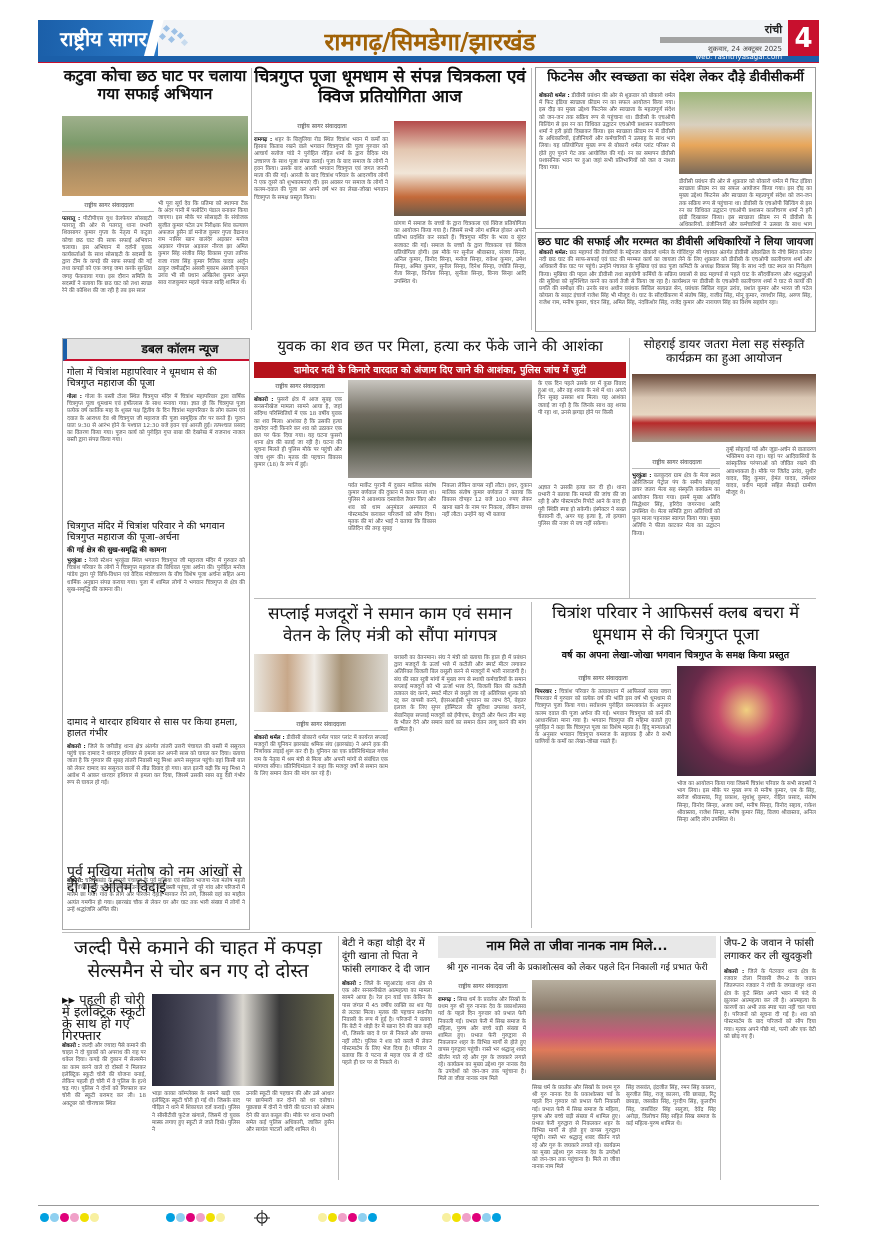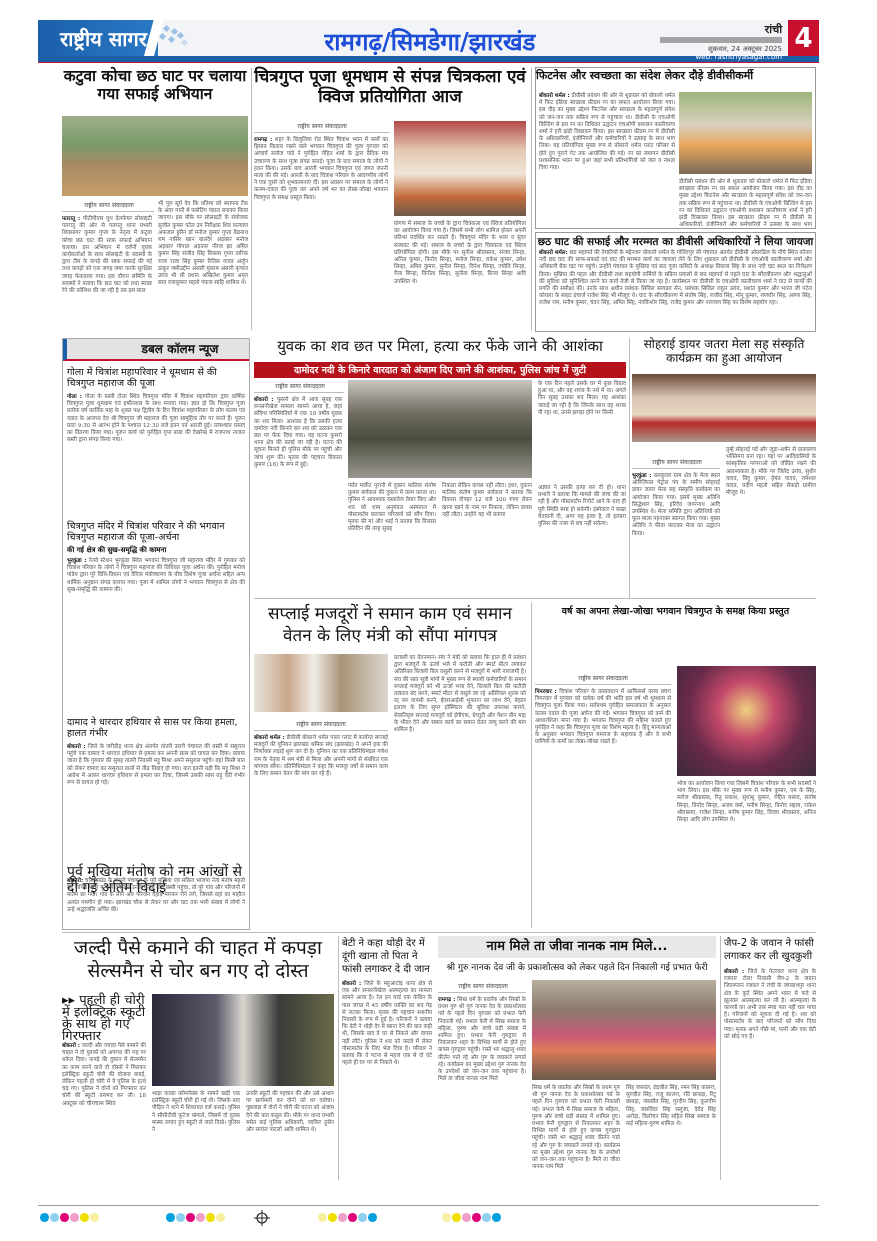--- a/index.html
+++ b/index.html
@@ -5,21 +5,21 @@
   html,body{margin:0;padding:0;background:#fff;}
   body{width:877px;height:1241px;position:relative;overflow:hidden;font-family:"DejaVu Sans",sans-serif;color:#222;}
   .abs{position:absolute;}
   
   .mast{left:38px;top:20px;width:781px;height:42px;background:#f2f4f7;}
   .mast-logo{left:38px;top:20px;width:120px;height:42px;background:linear-gradient(90deg,#1b5fa9,#2a79c7);clip-path:polygon(0 0,100% 0,100% 100%,0 100%);}
   .mast-logo-txt{left:60px;top:25px;font-size:20px;font-weight:bold;color:#fff;font-family:"DejaVu Serif",serif;}
   .mast-wedge{left:148px;top:20px;width:10px;height:42px;background:#fff;transform:skewX(-15deg);}
   .mast-dots{left:160px;top:26px;width:30px;height:20px;}
   .mast-dots span{position:absolute;width:5px;height:5px;background:#9ec1e6;transform:rotate(45deg);}
-  .mast-title{left:250px;top:24px;width:360px;text-align:center;font-size:24px;font-weight:bold;color:#1d4ed8;font-family:"DejaVu Serif",serif;}
+  .mast-title{left:250px;top:24px;width:360px;text-align:center;font-size:24px;font-weight:bold;color:#a16207;font-family:"DejaVu Serif",serif;}
   .mast-city{left:700px;top:21px;width:82px;text-align:right;font-size:11px;font-weight:bold;}
   .mast-date{left:660px;top:37px;width:122px;text-align:right;font-size:7px;color:#444;border-top:6px solid #a3a3a3;padding-top:1px;}
   .mast-page{left:788px;top:20px;width:31px;height:36px;background:#c8102e;color:#fff;font-size:26px;font-weight:bold;text-align:center;line-height:36px;}
   .mast-bar{left:38px;top:56px;width:781px;height:6px;background:#1b5fa9;}
   .mast-web{left:660px;top:53px;width:122px;text-align:right;font-size:7px;color:#fff;}
   .mast-redline{left:38px;top:62px;width:781px;height:1px;background:#c8102e;}
   
   .hl{font-weight:bold;color:#111;line-height:1.15;font-family:"DejaVu Sans",sans-serif;}
   .body{font-size:5.5px;line-height:7.2px;color:#555;text-align:justify;overflow:hidden;}
   .byline{font-size:6px;color:#444;text-align:center;}
@@ -71,21 +71,21 @@
   <div class="abs byline" style="left:0;top:56px;width:136px;">राष्ट्रीय सागर संवाददाता</div>
   <div class="abs rule-h" style="left:0;top:66px;width:136px;"></div>
   <div class="abs body" style="left:0;top:70px;width:134px;height:192px;"><span class="dateline">रामगढ़ :</span> <span>शहर के बिजुलिया रोड स्थित चित्रांश भवन में कर्मों का हिसाब किताब रखने वाले भगवान चित्रगुप्त की पूजा गुरुवार को आचार्य सतोज पांडे ने पुरोहित रोहित शर्मा के द्वारा वैदिक मंत्र उच्चारण के साथ पूजा संपन्न कराई। पूजा के बाद समाज के लोगों ने हवन किया। उसके बाद आरती भगवान चित्रगुप्त एवं जगत जननी माता की की गई। आरती के बाद चित्रांश परिवार के आदरणीय लोगों ने एक दूसरे को शुभकामनाएं दीं। इस अवसर पर समाज के लोगों ने कलम-दवात की पूजा कर अपने वर्ष भर का लेखा-जोखा भगवान चित्रगुप्त के समक्ष प्रस्तुत किया।</span></div>
   <div class="abs photo" style="left:140px;top:55px;width:132px;height:95px;background:linear-gradient(180deg,#b44a4a 0%,#e3c6b0 30%,#f1e6d8 55%,#c46a3a 80%,#6b5b4a 100%);"></div>
   <div class="abs body" style="left:140px;top:154px;width:132px;height:108px;">प्रांगण में समाज के बच्चों के द्वारा चित्रकला एवं क्विज प्रतियोगिता का आयोजन किया गया है। जिसमें सभी लोग शामिल होकर अपनी प्रतिभा प्रदर्शित कर सकते हैं। चित्रगुप्त मंदिर के भव्य व सुंदर सजावट की गई। समाज के बच्चों के द्वारा चित्रकला एवं क्विज प्रतियोगिता होगी। इस मौके पर सुनील श्रीवास्तव, संजय सिन्हा, अनिल कुमार, विनोद सिन्हा, मनोज सिन्हा, राकेश कुमार, उमेश सिन्हा, अमित कुमार, सुनील सिन्हा, दिनेश सिन्हा, ज्योति सिन्हा, रीता सिन्हा, विनीता सिन्हा, सुनीता सिन्हा, विनय सिन्हा आदि उपस्थित थे।</div>
 </div>
 
 <div class="abs rule-v" style="left:531px;top:68px;height:262px;"></div>
 
 <div class="abs box" style="left:535px;top:67px;width:279px;height:160px;">
-  <div class="hl" style="font-size:11px;padding-top:2px;">फिटनेस और स्वच्छता का संदेश लेकर दौड़े डीवीसीकर्मी</div>
+  <div class="hl" style="font-size:13px;text-align:center;padding-top:2px;">फिटनेस और स्वच्छता का संदेश लेकर दौड़े डीवीसीकर्मी</div>
   <div class="abs body" style="left:3px;top:24px;width:136px;height:134px;"><span class="dateline">बोकारो थर्मल :</span> <span>डीवीसी प्रबंधन की ओर से शुक्रवार को बोकारो थर्मल में फिट इंडिया स्वच्छता फ्रीडम रन का सफल आयोजन किया गया। इस दौड़ का मुख्य उद्देश्य फिटनेस और स्वच्छता के महत्वपूर्ण संदेश को जन-जन तक सक्रिय रूप से पहुंचाना था। डीवीसी के एचओपी बिल्डिंग से इस रन का विधिवत उद्घाटन एचओपी प्रशासन कालीचरण शर्मा ने हरी झंडी दिखाकर किया। इस स्वच्छता फ्रीडम रन में डीवीसी के अधिकारियों, इंजीनियरों और कर्मचारियों ने उत्साह के साथ भाग लिया। यह प्रतियोगिता मुख्य रूप से बोकारो थर्मल प्लांट परिसर से होते हुए पुराने गेट तक आयोजित की गई। रन का समापन डीवीसी प्रशासनिक भवन पर हुआ जहां सभी प्रतिभागियों को जल व नाश्ता दिया गया।</span></div>
   <div class="abs photo" style="left:143px;top:24px;width:133px;height:82px;background:linear-gradient(180deg,#9db67a 0%,#d9d0bf 40%,#e8a65a 65%,#7a6a5a 100%);"></div>
   <div class="abs body" style="left:143px;top:110px;width:133px;height:48px;">डीवीसी प्रबंधन की ओर से शुक्रवार को बोकारो थर्मल में फिट इंडिया स्वच्छता फ्रीडम रन का सफल आयोजन किया गया। इस दौड़ का मुख्य उद्देश्य फिटनेस और स्वच्छता के महत्वपूर्ण संदेश को जन-जन तक सक्रिय रूप से पहुंचाना था। डीवीसी के एचओपी बिल्डिंग से इस रन का विधिवत उद्घाटन एचओपी प्रशासन कालीचरण शर्मा ने हरी झंडी दिखाकर किया। इस स्वच्छता फ्रीडम रन में डीवीसी के अधिकारियों, इंजीनियरों और कर्मचारियों ने उत्साह के साथ भाग लिया। यह प्रतियोगिता मुख्य रूप से बोकारो थर्मल प्लांट परिसर से होते हुए पुराने गेट तक आयोजित की गई। रन का समापन डीवीसी प्रशासनिक भवन पर हुआ जहां सभी प्रतिभागियों को जल व नाश्ता दिया गया।</div>
 </div>
 
 <div class="abs box" style="left:535px;top:232px;width:279px;height:98px;">
   <div class="hl" style="font-size:10.5px;text-align:center;padding-top:2px;">छठ घाट की सफाई और मरम्मत का डीवीसी अधिकारियों ने लिया जायजा</div>
   <div class="abs body" style="left:3px;top:16px;width:273px;height:80px;"><span class="dateline">बोकारो थर्मल:</span> <span>छठ महापर्व की तैयारियों के मद्देनजर बोकारो थर्मल के गोविंदपुर सी पंचायत अंतर्गत डीवीसी ओवरब्रिज के नीचे स्थित कोनार नदी छठ घाट की साफ-सफाई एवं घाट की मरम्मत कार्य का जायजा लेने के लिए शुक्रवार को डीवीसी के एचओपी कालीचरण शर्मा और अधिकारी बैंक घाट पर पहुंचे। उन्होंने पंचायत के मुखिया एवं छठ पूजा कमिटी के अध्यक्ष विकास सिंह के साथ नदी घाट स्थल का निरीक्षण किया। मुखिया की पहल और डीवीसी तथा सहयोगी कर्मियों के सक्रिय प्रयासों से छठ महापर्व से पहले घाट के सौंदर्यीकरण और श्रद्धालुओं की सुविधा को सुनिश्चित करने का कार्य तेजी से किया जा रहा है। कार्यस्थल पर डीवीसी के एचओपी कालीचरण शर्मा ने घाट से कार्यों की प्रगति की समीक्षा की। उनके साथ अधीन प्रबंधक सिविल सत्यव्रत सेन, प्रबंधक सिविल राहुल उरांव, प्रशांत कुमार और भारत जी पटेल कोयला के साइट इंचार्ज राजेश सिंह भी मौजूद थे। घाट के सौंदर्यीकरण में संतोष सिंह, राजीव सिंह, मोनू कुमार, राणधीर सिंह, अरुण सिंह, राजेश राम, मनीष कुमार, चंदन सिंह, अमित सिंह, नंदकिशोर सिंह, राजेंद्र कुमार और नारायण सिंह का विशेष सहयोग रहा।</span></div>
 </div>
 
@@ -145,20 +145,21 @@
   <div class="abs photo" style="left:0;top:52px;width:134px;height:58px;background:linear-gradient(90deg,#e8e4dc 0%,#c8a88a 25%,#f0ece6 45%,#a89478 65%,#dcd8d0 100%);"></div>
   <div class="abs byline" style="left:0;top:118px;width:134px;">राष्ट्रीय सागर संवाददाता</div>
   <div class="abs rule-h" style="left:0;top:128px;width:134px;"></div>
   <div class="abs body" style="left:0;top:132px;width:134px;height:192px;"><span class="dateline">बोकारो थर्मल :</span> <span>डीवीसी बोकारो थर्मल पावर प्लांट में कार्यरत सप्लाई मजदूरों की यूनियन झारखंड श्रमिक संघ (झारखंड) ने अपने हक की निर्णायक लड़ाई शुरू कर दी है। यूनियन का एक प्रतिनिधिमंडल गणेश राम के नेतृत्व में श्रम मंत्री से मिला और अपनी मांगों से संबंधित एक मांगपत्र सौंपा। प्रतिनिधिमंडल ने कहा कि मजदूर वर्षों से समान काम के लिए समान वेतन की मांग कर रहे हैं।</span></div>
   <div class="abs body" style="left:140px;top:52px;width:132px;height:272px;">बराबरी का वेतनमान। संघ ने मंत्री को बताया कि हाल ही में प्रबंधन द्वारा मजदूरों के ऊर्जा भत्ते में कटौती और स्मार्ट मीटर लगाकर अतिरिक्त बिजली बिल वसूली करने से मजदूरों में भारी नाराजगी है। संघ की सात सूत्री मांगों में मुख्य रूप से स्थायी कर्मचारियों के समान सप्लाई मजदूरों को भी ऊर्जा भत्ता देने, बिजली बिल की कटौती तत्काल बंद करने, स्मार्ट मीटर से वसूले जा रहे अतिरिक्त शुल्क को रद्द कर वापसी करने, ईएसआईसी भुगतान का लाभ देने, बेहतर इलाज के लिए सुपर हॉस्पिटल की सुविधा उपलब्ध कराने, सेवानिवृत्त सप्लाई मजदूरों को ईपीएफ, ग्रेच्युटी और पेंशन तीन माह के भीतर देने और समान कार्य का समान वेतन लागू करने की मांग शामिल है।</div>
 </div>
 
 <div class="abs rule-v" style="left:531px;top:602px;height:326px;"></div>
 
 <div class="abs" style="left:535px;top:602px;width:281px;height:326px;">
+  <div class="hl" style="font-size:16.5px;text-align:center;font-weight:normal;line-height:22px;">चित्रांश परिवार ने आफिसर्स क्लब बचरा में धूमधाम से की चित्रगुप्त पूजा</div>
   <div class="hl" style="font-size:9.5px;text-align:center;margin-top:4px;">वर्ष का अपना लेखा-जोखा भगवान चित्रगुप्त के समक्ष किया प्रस्तुत</div>
   <div class="abs byline" style="left:0;top:72px;width:136px;">राष्ट्रीय सागर संवाददाता</div>
   <div class="abs rule-h" style="left:0;top:82px;width:136px;"></div>
   <div class="abs body" style="left:0;top:86px;width:136px;height:238px;"><span class="dateline">पिपरवार :</span> <span>चित्रांश परिवार के तत्वावधान में आफिसर्स क्लब बचरा पिपरवार में गुरुवार को प्रत्येक वर्ष की भांति इस वर्ष भी धूमधाम से चित्रगुप्त पूजा किया गया। सर्वप्रथम पुरोहित कमलाकांत के अनुसार कलम दवात की पूजा अर्चना की गई। भगवान चित्रगुप्त को कर्म की आधारशिला माना गया है। भगवान चित्रगुप्त की महिमा बताते हुए पुरोहित ने कहा कि चित्रगुप्त पूजा का विशेष महत्व है। हिंदू मान्यताओं के अनुसार भगवान चित्रगुप्त यमराज के सहायक हैं और वे सभी प्राणियों के कर्मों का लेखा-जोखा रखते हैं।</span></div>
   <div class="abs photo" style="left:142px;top:64px;width:139px;height:110px;background:radial-gradient(circle at 50% 40%,#f0d080 0%,#c44a6a 30%,#6a2a4a 60%,#3a2a3a 100%);"></div>
   <div class="abs body" style="left:142px;top:178px;width:139px;height:146px;">भोज का आयोजन किया गया जिसमें चित्रांश परिवार के सभी सदस्यों ने भाग लिया। इस मौके पर मुख्य रूप से मनीष कुमार, एम के सिंह, सरोज श्रीवास्तव, रितु प्रकाश, सुधांशु कुमार, रोहित प्रसाद, संतोष सिन्हा, विनोद सिन्हा, अजय वर्मा, मनीष सिन्हा, विनोद सहाय, राकेश श्रीवास्तव, राजेश सिन्हा, मनीष कुमार सिंह, विजय श्रीवास्तव, अनिल सिन्हा आदि लोग उपस्थित थे।</div>
 </div>
 
 <div class="abs rule-h" style="left:62px;top:932px;width:754px;"></div>
 

